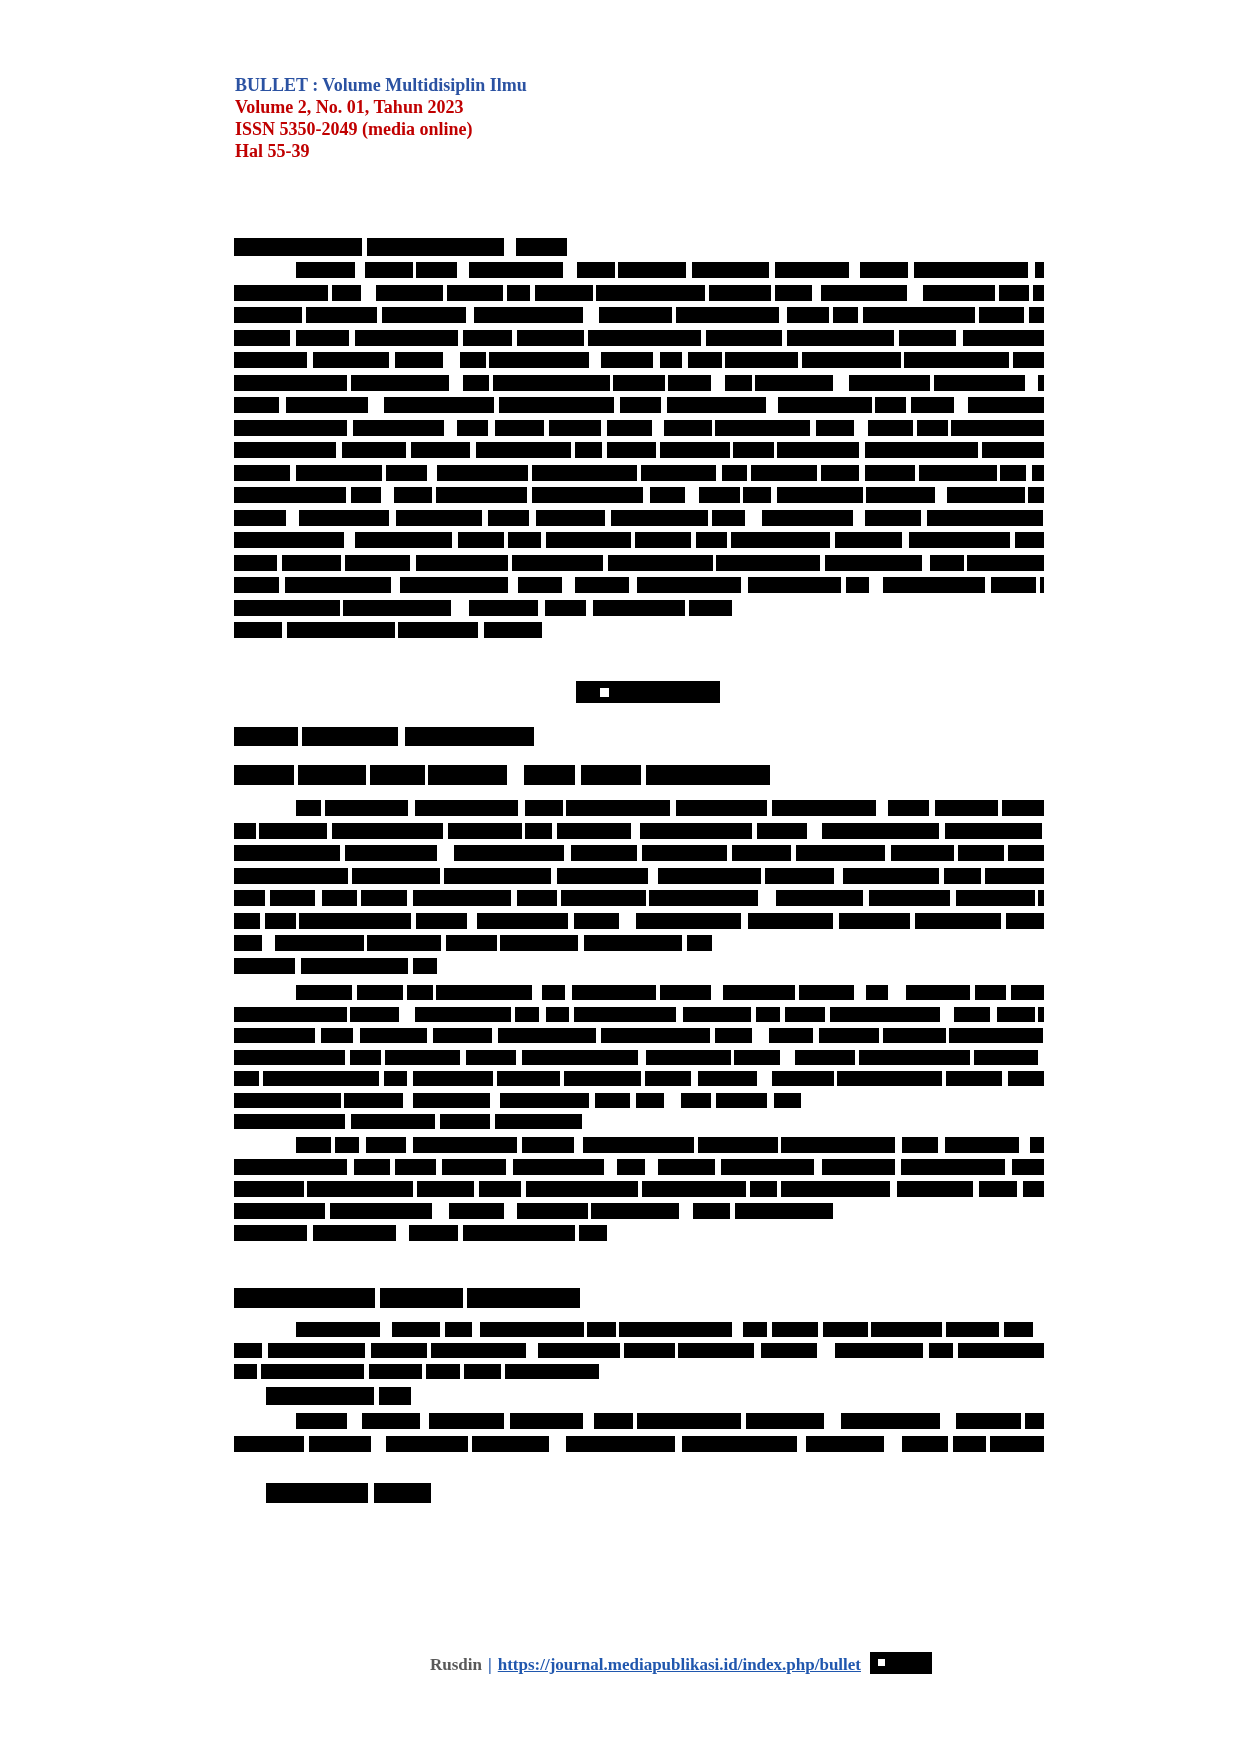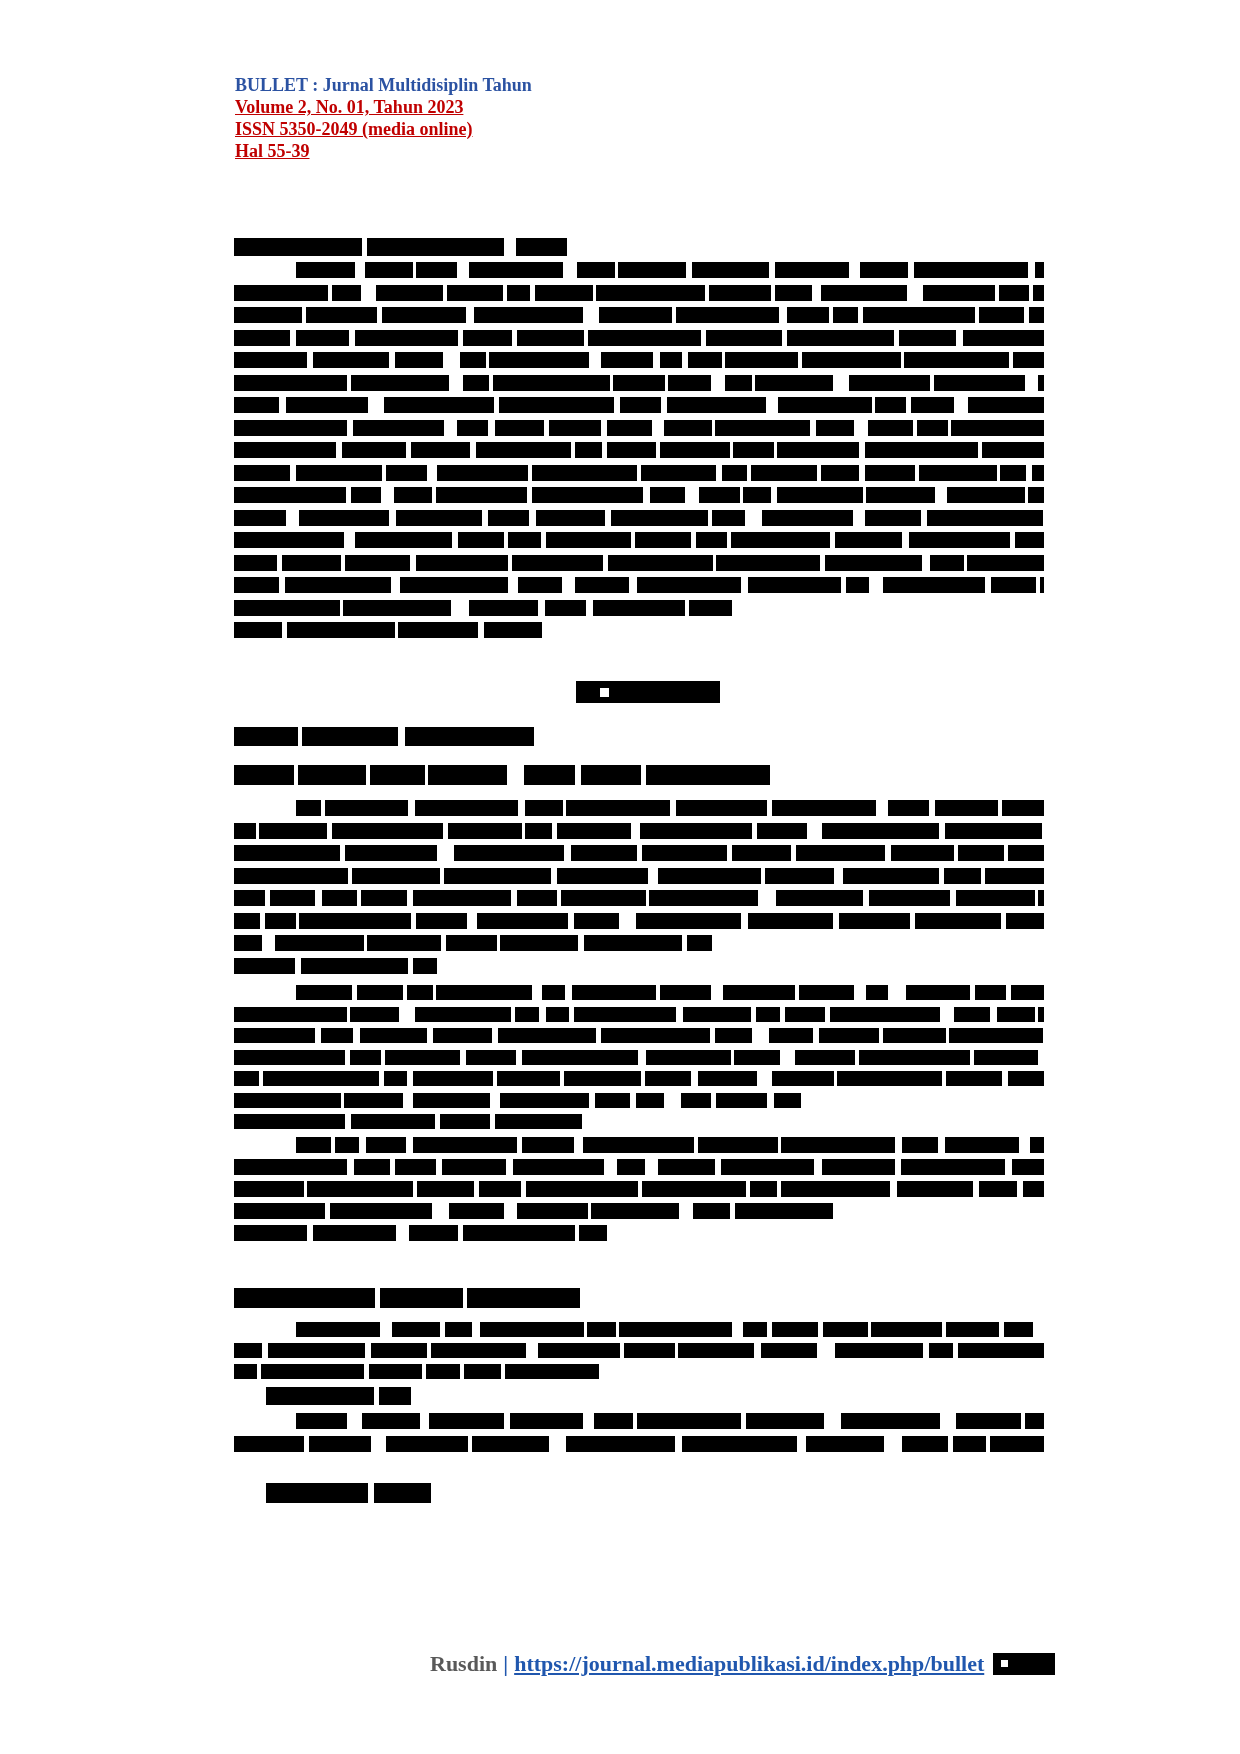--- a/index.html
+++ b/index.html
@@ -17,21 +17,21 @@
   .journal-header {
     position: absolute;
     left: 235px;
     top: 74px;
     font-weight: bold;
     font-size: 18px;
     line-height: 22px;
     white-space: nowrap;
   }
   .journal-title { color: var(--title-blue, #2B52A2); }
-  .journal-meta  { color: var(--meta-red, #C00000); text-decoration: underline; }
+  .journal-meta  { color: var(--meta-red, #C00000); }
 
   
   .article-body {
     position: absolute;
     left: 234px;
     top: 0;
     width: 810px;
     height: 100%;
   }
   .rblock { position: absolute; }
@@ -54,21 +54,21 @@
     height: 9px;
     top: 50%;
     margin-top: -4px;
   }
 
   
   .page-footer {
     position: absolute;
     left: 430px;
     top: 1652px;
-    font-size: 22px;
+    font-size: 17px;
     font-weight: bold;
     line-height: 24px;
     white-space: nowrap;
   }
   .footer-author { color: var(--author-gray, #595959); }
   .footer-sep { color: var(--link-blue, #2057AE); padding: 0 6px; }
   .footer-link {
     color: var(--link-blue, #2057AE);
     text-decoration: underline;
     cursor: pointer;
@@ -80,21 +80,21 @@
     margin-left: 9px;
     background: var(--ink, #000);
   }
 </style>
 </head>
 <body>
 
 <div class="page">
 
   <header class="journal-header">
-    <div class="journal-title">BULLET : Jurnal Multidisiplin Tahun</div>
+    <div class="journal-title">BULLET : Volume Multidisiplin Ilmu</div>
     <div class="journal-meta">Volume 2, No. 01, Tahun 2023</div>
     <div class="journal-meta">ISSN 5350-2049 (media online)</div>
     <div class="journal-meta">Hal 55-39</div>
   </header>
 
   <main class="article-body" id="article-body">
       <div class="rblock" style="top: 238px; left: 0px; width: 333px;">
         <div class="rline" style="height: 18px;"><span class="chunk" style="width: 127.5px; margin-right: 5.8px;"></span><span class="chunk" style="width: 136.9px; margin-right: 12.3px;"></span><span class="chunk" style="width: 50.6px; margin-right: 6px;"></span></div>
       </div>
       <div class="rblock" style="top: 262px; left: 0px; width: 810px;">

